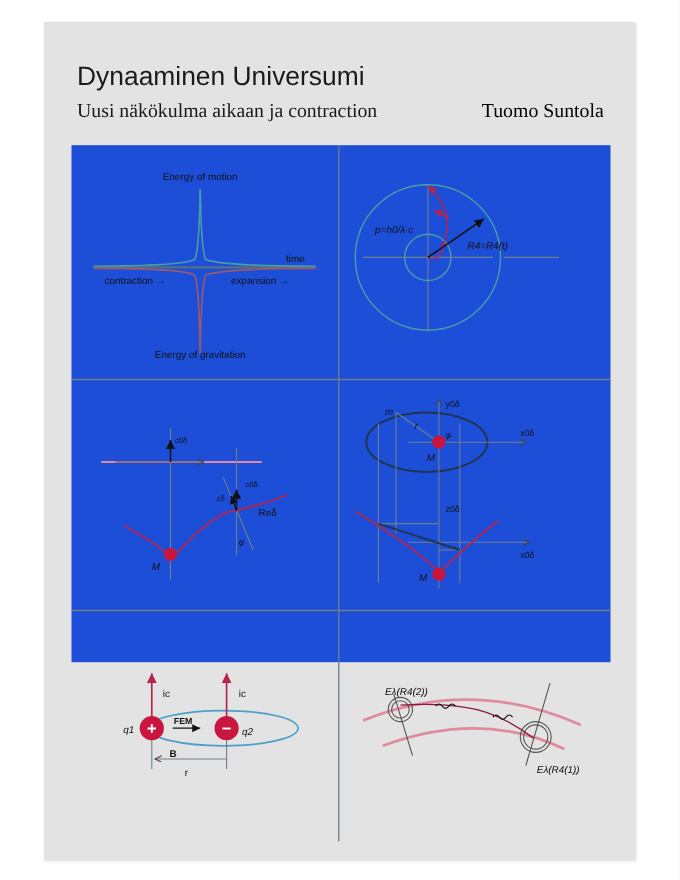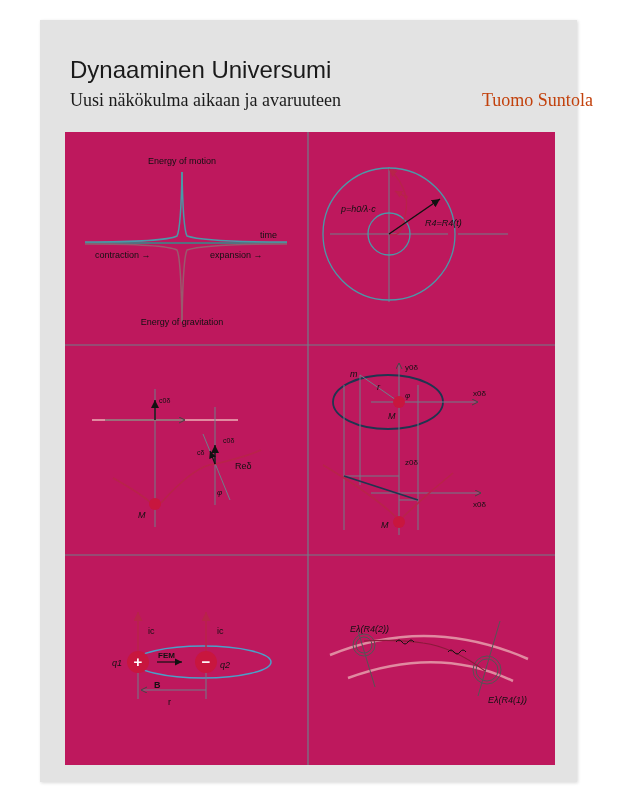--- a/index.html
+++ b/index.html
@@ -11,35 +11,35 @@
   .title {
     position: absolute; left: 70px; top: 56px; font-family: Liberation Sans, sans-serif;
     font-size: 24px; color: #1a1a1a; white-space: nowrap;
   }
   .subtitle {
     position: absolute; left: 70px; top: 90px; font-family: "Liberation Serif", serif;
     font-size: 18px; color: #1a1a1a; white-space: nowrap;
   }
   .author {
     position: absolute; left: 438px; top: 90px; font-family: "Liberation Serif", serif;
-    font-size: 18px; color: #c2410c; white-space: nowrap; margin-left: 44px;
+    font-size: 18px; color: #000000; white-space: nowrap;
   }
   .panel {
-    position: absolute; left: 65px; top: 132px; width: 490px; height: 633px;
-    background: #be185d;
+    position: absolute; left: 65px; top: 132px; width: 490px; height: 470px;
+    background: #1d4ed8;
   }
   .panel svg { position: absolute; left: 0; top: 0; }
   .lbl { font-family: "Liberation Sans", sans-serif; fill: #111; }
 </style>
 </head>
 <body>
 
 <div class="cover"></div>
 <div class="title">Dynaaminen Universumi</div>
-<div class="subtitle">Uusi näkökulma aikaan ja avaruuteen</div>
+<div class="subtitle">Uusi näkökulma aikaan ja contraction</div>
 <div class="author">Tuomo Suntola</div>
 
 <div class="panel">
 <svg width="490" height="633" viewBox="0 0 490 633">
   <defs>
     <marker id="ab" markerWidth="8" markerHeight="8" refX="6" refY="3" orient="auto">
           <path d="M0,0 L6,3 L0,6 z" fill="#111"></path>
         </marker>
     <marker id="ar" markerWidth="8" markerHeight="8" refX="6" refY="3" orient="auto">
           <path d="M0,0 L6,3 L0,6 z" fill="#b8234a"></path>

